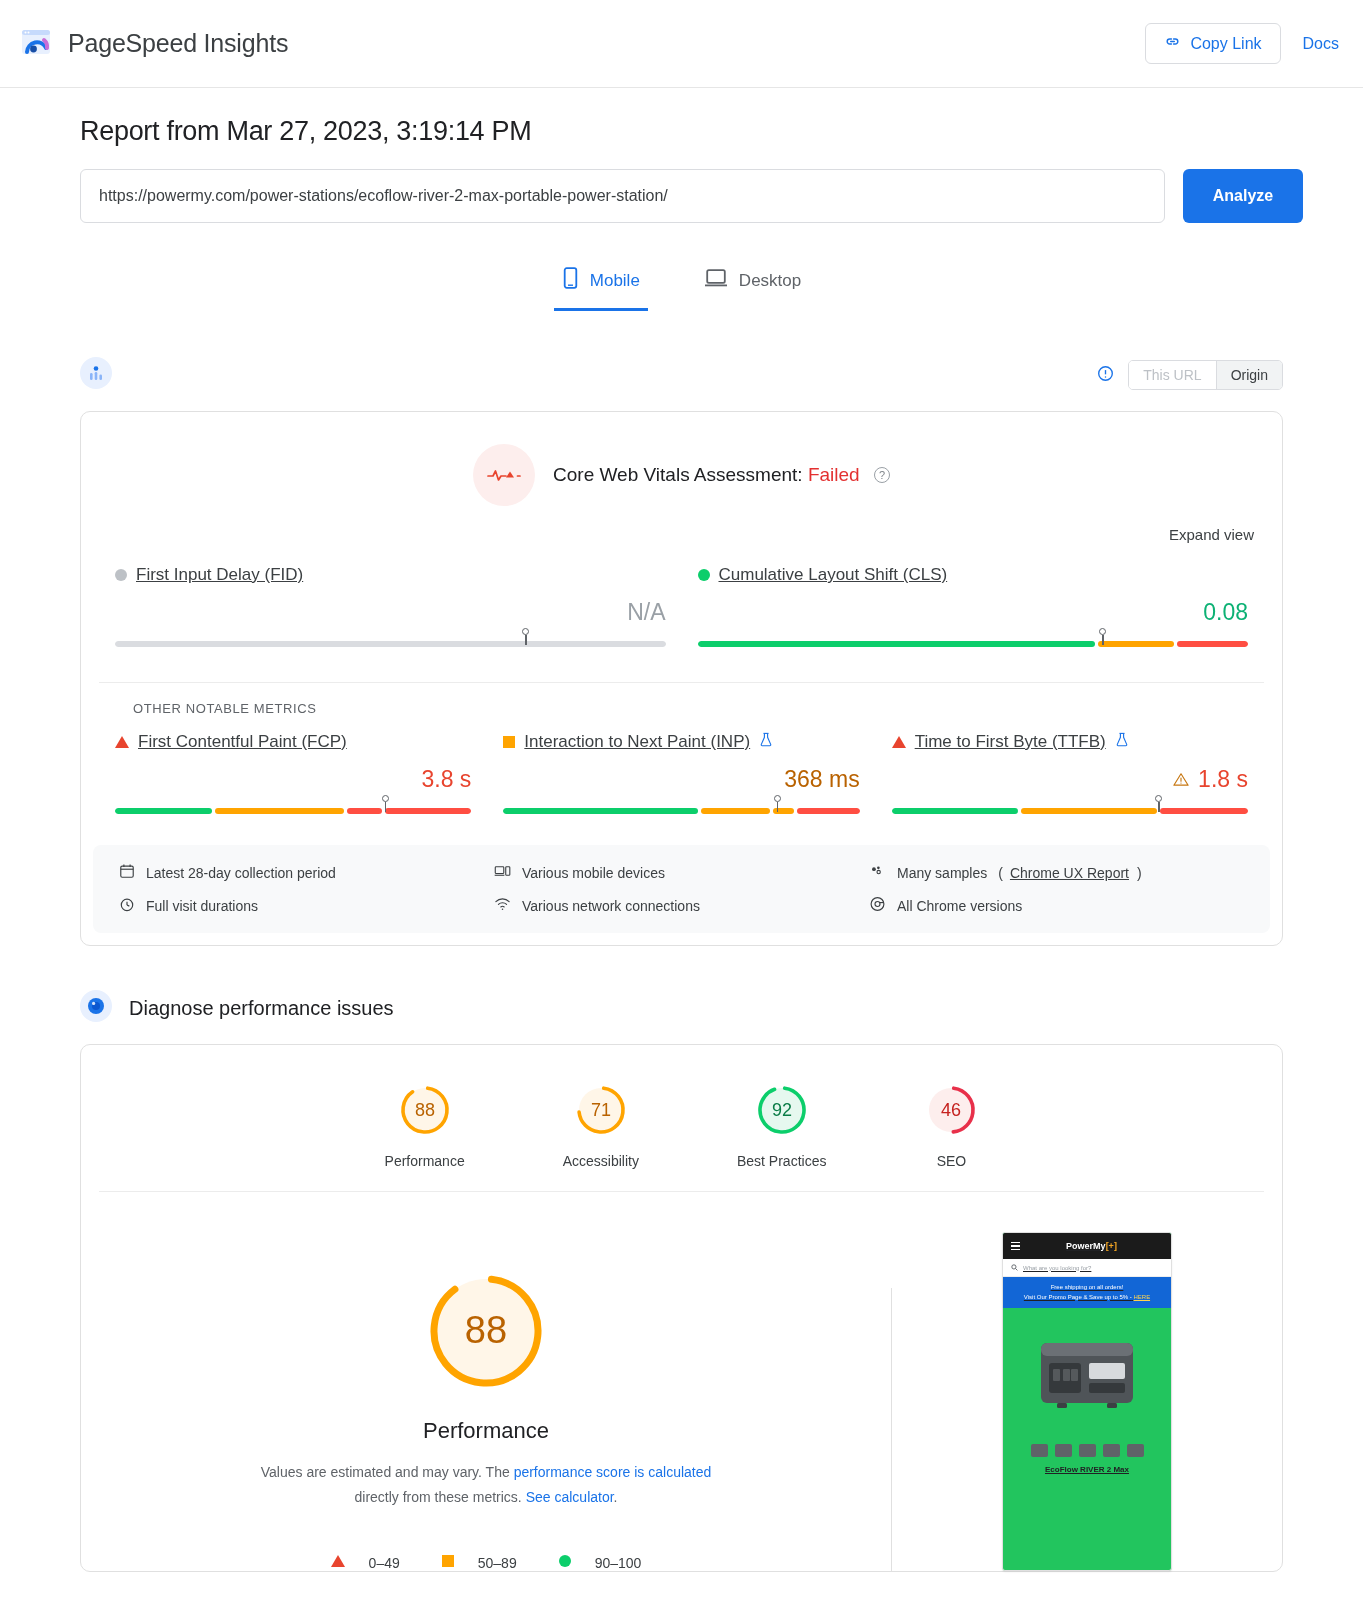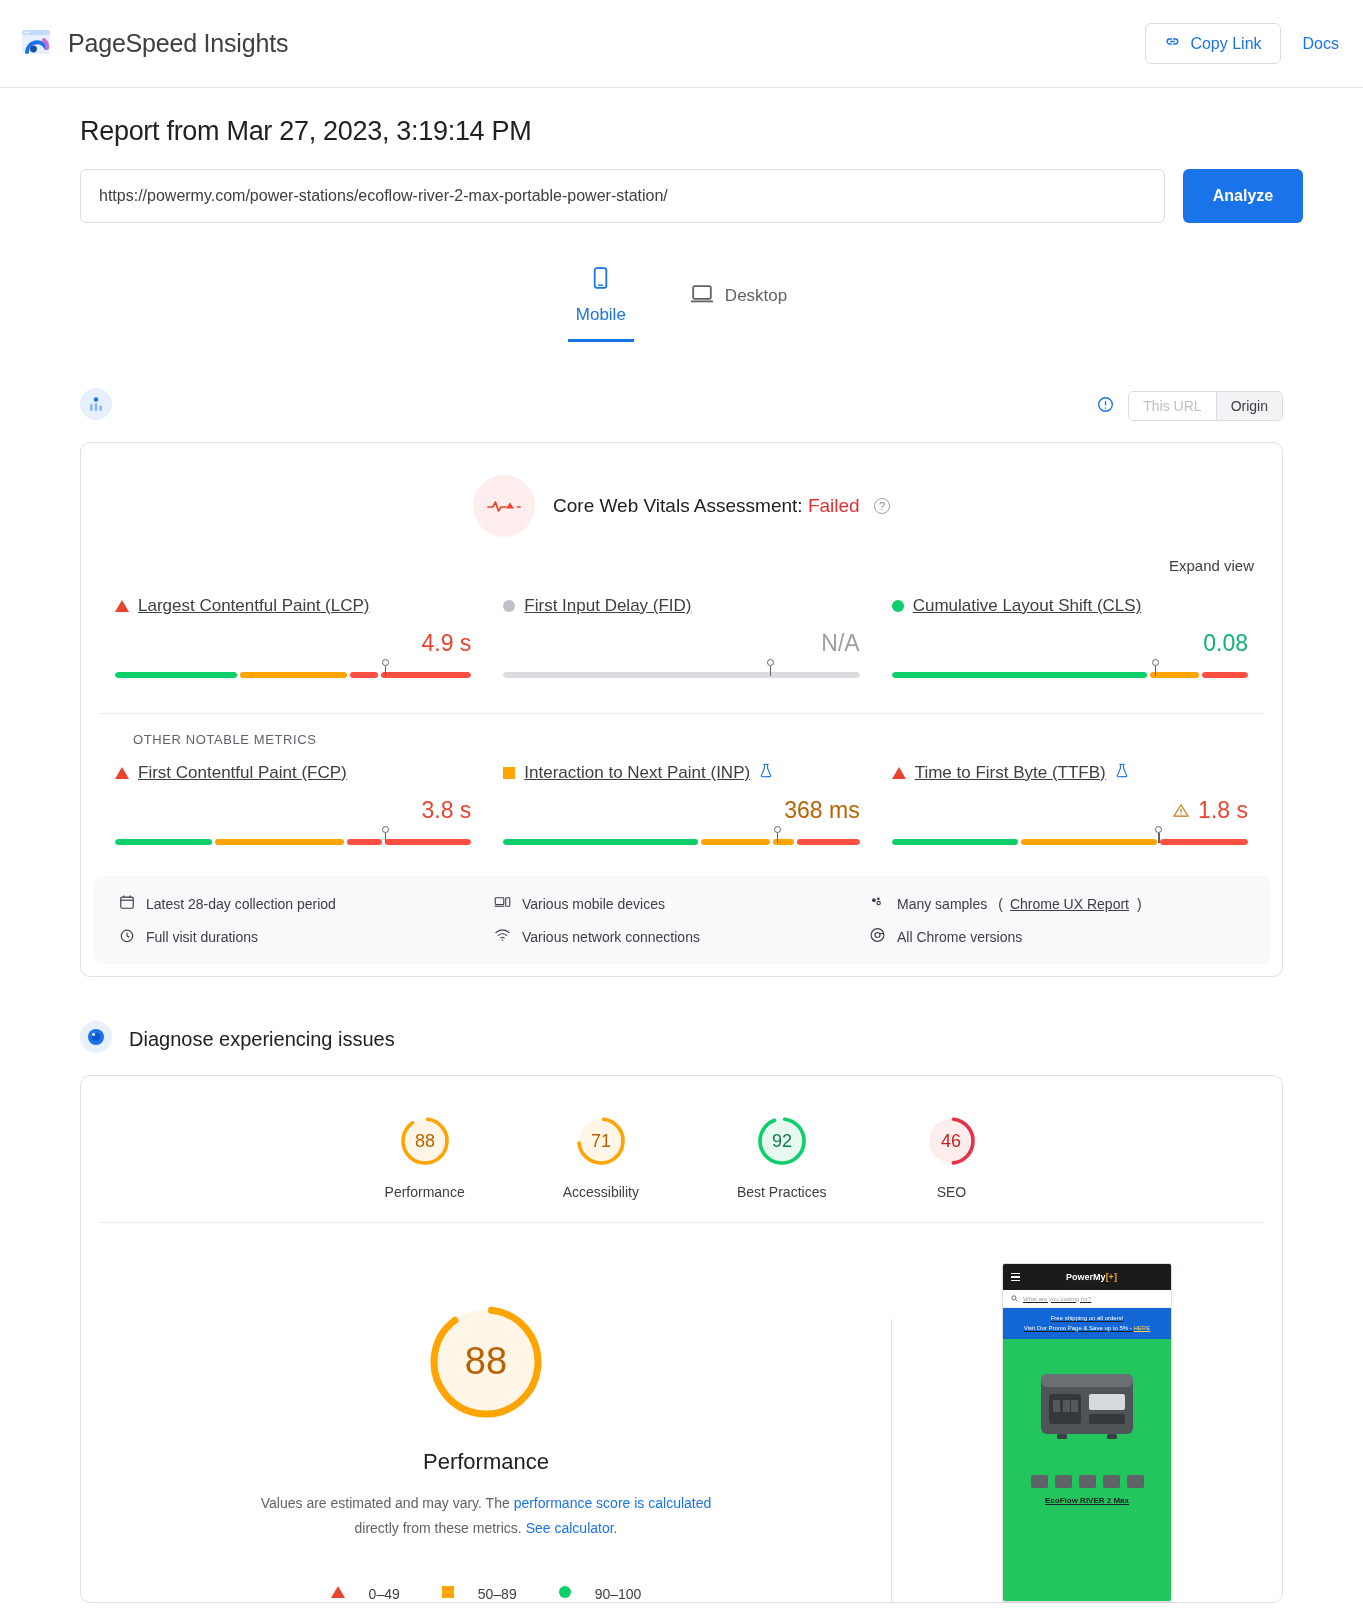--- a/index.html
+++ b/index.html
@@ -51,21 +51,21 @@
     cursor:pointer; font-family:"Liberation Sans", sans-serif;
   }
 
   
   .tabs { display:flex; justify-content:center; gap:48px; margin-top:34px; }
   .tab {
     display:flex; align-items:center; gap:11px;
     padding:10px 8px 14px; font-size:17px; color:#5f6368;
     cursor:pointer; border-bottom:3px solid transparent;
   }
-  .tab.active { color:#1a73e8; border-bottom-color:#1a73e8;flex-direction:column; }
+  .tab.active { color:#1a73e8; border-bottom-color:#1a73e8; }
 
   
   .sec-head {
     display:flex; align-items:center; gap:17px;
     margin:46px 0 18px 20px;
   }
   .sec-head h2 { font-size:20px; font-weight:400; color:#202124; margin:0; }
   .seg-wrap { margin-left:auto; display:flex; align-items:center; gap:14px; margin-right:20px; }
   .seg {
     display:flex; border:1px solid #dadce0; border-radius:5px; overflow:hidden;
@@ -259,39 +259,20 @@
         <span>Core Web Vitals Assessment:</span>
         <span class="fail">Failed</span>
         <span class="qmark">?</span>
       </div>
     </div>
 
     <div class="expand">Expand view</div>
 
     <div class="metrics">
 
-      <div class="metric">
-        <div class="metric-label">
-          <span class="tri"></span>
-          <a>Largest Contentful Paint (LCP)</a>
-        </div>
-        <div class="metric-value v-red">4.9 s</div>
-        <div class="bar">
-          <div class="bar-track">
-            <span style="flex:35;background:#0cce6b"></span>
-            <span style="flex:31;background:#ffa400"></span>
-            <span style="flex:8;background:#ff4e42"></span>
-            <span style="flex:26;background:#ff4e42"></span>
-          </div>
-          <div class="marker" style="left:75%">
-            <div class="ring"></div>
-              <div class="stem"></div>
-          </div>
-        </div>
-      </div>
 
       <div class="metric">
         <div class="metric-label">
           <span class="dot" style="background:#bdc1c6"></span>
           <a>First Input Delay (FID)</a>
         </div>
         <div class="metric-value v-gray">N/A</div>
         <div class="bar">
           <div class="bar-track">
               <span style="flex:1;background:#dadce0"></span>
@@ -485,21 +466,21 @@
 
   <div class="sec-head" style="margin-top:44px;">
     <span>
       <svg width="32" height="32" viewBox="0 0 32 32">
         <circle cx="16" cy="16" r="16" fill="#e8f0fe"></circle>
         <circle cx="16" cy="16" r="8" fill="#1a73e8"></circle>
         <circle cx="16" cy="16" r="4" fill="#0b57d0"></circle>
         <circle cx="13.6" cy="13.4" r="1.6" fill="#d2e3fc"></circle>
       </svg>
     </span>
-    <h2>Diagnose experiencing issues</h2>
+    <h2>Diagnose performance issues</h2>
   </div>
 
   <div class="card">
     <div class="gauges">
 
       <div class="gauge">
         <svg width="54" height="54" viewBox="0 0 54 54">
           <circle cx="27" cy="27" r="22" fill="#fff6e8"></circle>
           <circle cx="27" cy="27" r="22" fill="none" stroke="#ffa400" stroke-width="3.6" stroke-dasharray="121.6 138.2" stroke-dashoffset="0" transform="rotate(-83 27 27)" stroke-linecap="round"></circle>
           <text x="27" y="33" text-anchor="middle" font-size="18" fill="#b96200" font-family="Liberation Sans, sans-serif">88</text>

